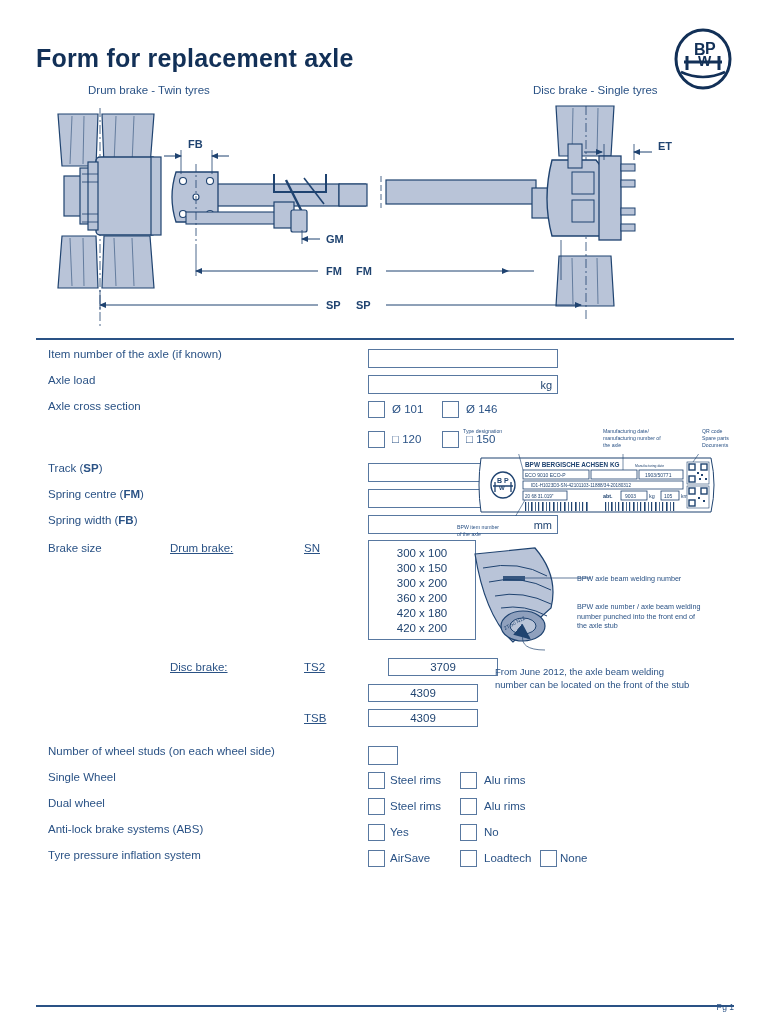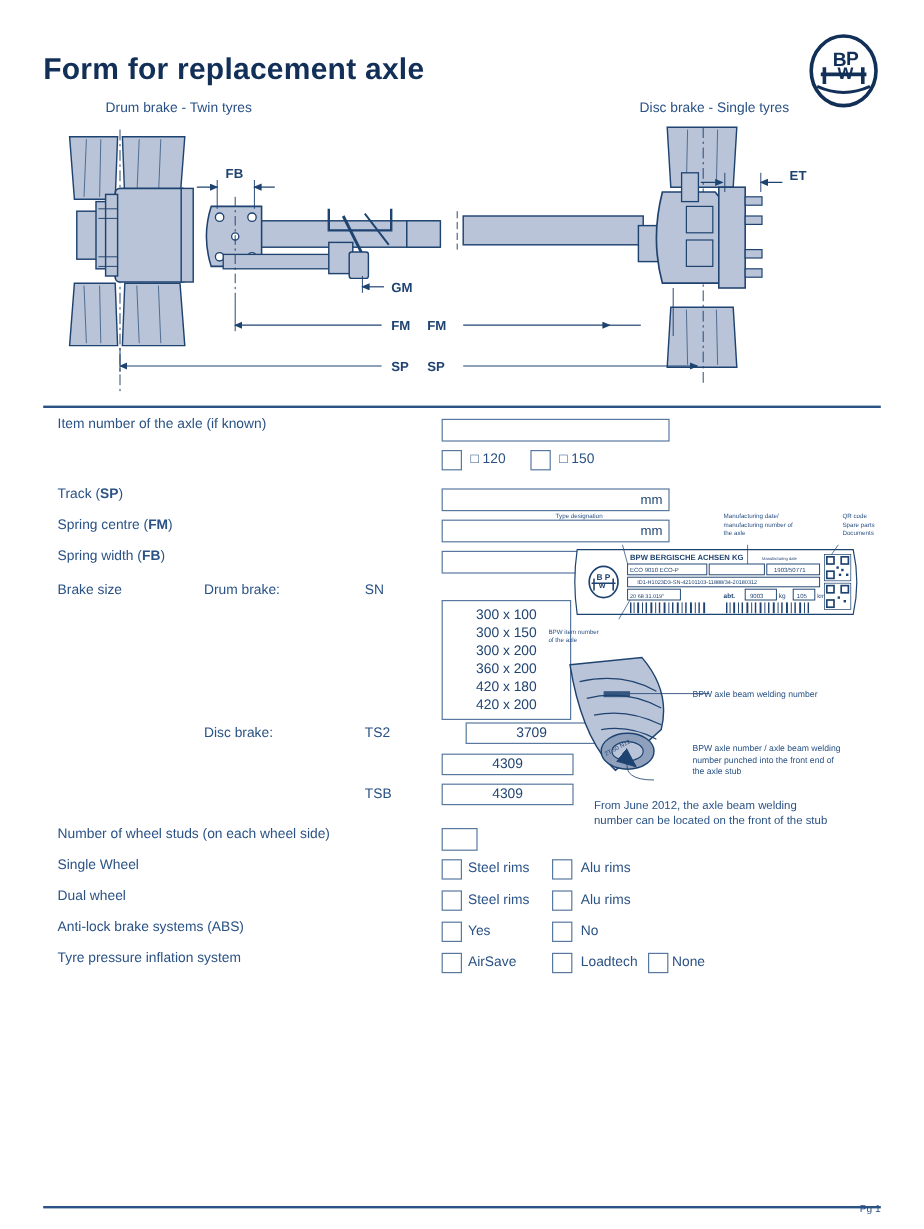--- a/index.html
+++ b/index.html
@@ -52,21 +52,21 @@
   .field.tiny  { width:30px; }
 
   
   .cb {
     position:absolute; width:17px; height:17px;
     border:1px solid #5878a0; background:#fff; top:1px;
   }
   .cbl { position:absolute; top:3px; font-size:11.5px; color:#2a5285; white-space:nowrap; }
 
   
-  .sublbl { position:absolute; font-size:11.5px; color:#2a5285; white-space:nowrap; }
+  .sublbl { position:absolute; font-size:11.5px; color:#2a5285; white-space:nowrap;text-decoration:underline; }
   .listbox {
     position:absolute; border:1px solid #5878a0; background:#fff;
     display:flex; flex-direction:column; align-items:center;
     justify-content:center; gap:1px;
   }
   .listbox span { font-size:11.5px; color:#1f4370; line-height:14px; }
   .tsbox {
     position:absolute; border:1px solid #5878a0; background:#fff;
     width:110px; height:18px; display:flex; align-items:center;
     justify-content:center; font-size:11.5px; color:#1f4370;
@@ -223,21 +223,34 @@
   <hr class="hr">
 
   <div class="form" style="margin-top:8px;">
 
     <div class="row">
       <div class="lbl">Item number of the axle (if known)</div>
       <div class="field"></div>
     </div>
 
 
-
+    <div class="row">
+      <div class="lbl">Axle load</div>
+      <div class="field">
+        <span>kg</span>
+      </div>
+    </div>
+
+    <div class="row" style="height:30px;">
+      <div class="lbl">Axle cross section</div>
+      <div class="cb" style="left:332px;"></div>
+      <div class="cbl" style="left:356px;">Ø 101</div>
+      <div class="cb" style="left:406px;"></div>
+      <div class="cbl" style="left:430px;">Ø 146</div>
+    </div>
     <div class="row" style="height:32px;">
       <div class="cb" style="left:332px;"></div>
       <div class="cbl" style="left:356px;">□ 120</div>
       <div class="cb" style="left:406px;"></div>
       <div class="cbl" style="left:430px;">□ 150</div>
     </div>
 
     <div class="row">
       <div class="lbl">
         <span>Track (</span><b>SP</b><span>)</span>
@@ -260,21 +273,21 @@
       </div>
       <div class="field">
         <span>mm</span>
       </div>
     </div>
 
     <div class="row" style="height:118px;">
       <div class="lbl" style="top:2px;">Brake size</div>
       <div class="sublbl" style="left:134px; top:2px;">Drum brake:</div>
       <div class="sublbl" style="left:268px; top:2px;">SN</div>
-      <div class="listbox" style="left:332px; top:16px; width:108px; height:100px;">
+      <div class="listbox" style="left:332px; top:0px; width:108px; height:100px;">
         <span>300 x 100</span>
         <span>300 x 150</span>
         <span>300 x 200</span>
         <span>360 x 200</span>
         <span>420 x 180</span>
         <span>420 x 200</span>
       </div>
     </div>
 
     <div class="row" style="height:26px;">
@@ -447,21 +460,21 @@
       <text x="32" y="84" font-size="5" fill="#1f4370" font-family="Liberation Sans, sans-serif" transform="rotate(-28 32 84)">2T 50 N12</text>
 
       <rect x="30" y="30" width="22" height="5" fill="#1f4370" opacity=".85"></rect>
 
       <path d="M52 32 L118 32" stroke="#1f4370" stroke-width=".7"></path>
       <path d="M50 88 Q46 104 72 104" stroke="#1f4370" stroke-width=".7" fill="none"></path>
       <path d="M46 84 L56 92" stroke="#1f4370" stroke-width="2.4" marker-end="url(#ar)"></path>
     </svg>
 
     <div class="small-note" style="left:122px; top:146px;">BPW axle beam welding number</div>
-    <div class="small-note" style="left:122px; top:191px; white-space:pre-line;">BPW axle number / axle beam welding
+    <div class="small-note" style="left:122px; top:174px; white-space:pre-line;">BPW axle number / axle beam welding
 number punched into the front end of
 the axle stub</div>
     <div class="note-txt" style="left:40px; top:238px; white-space:pre-line;">From June 2012, the axle beam welding
 number can be located on the front of the stub</div>
   </div>
 
   <div class="footer">
     <hr class="fhr">
     <div class="pg">Pg 1</div>
   </div>

